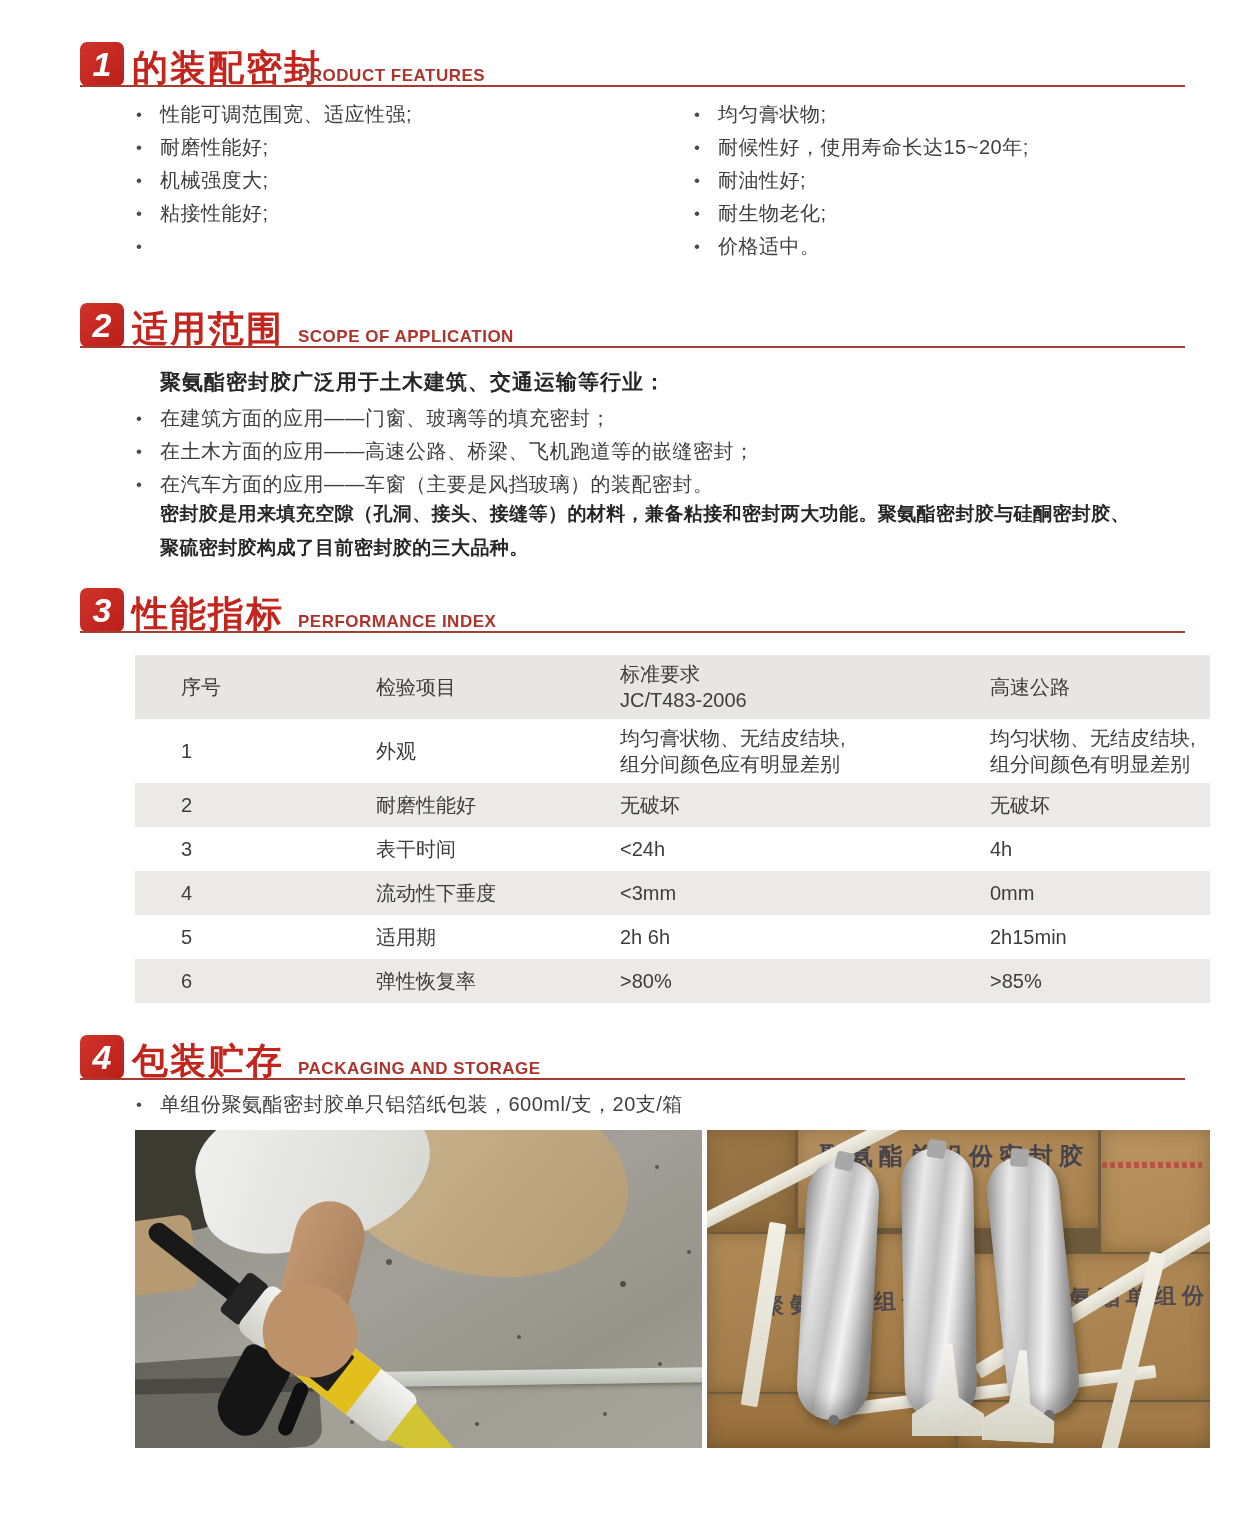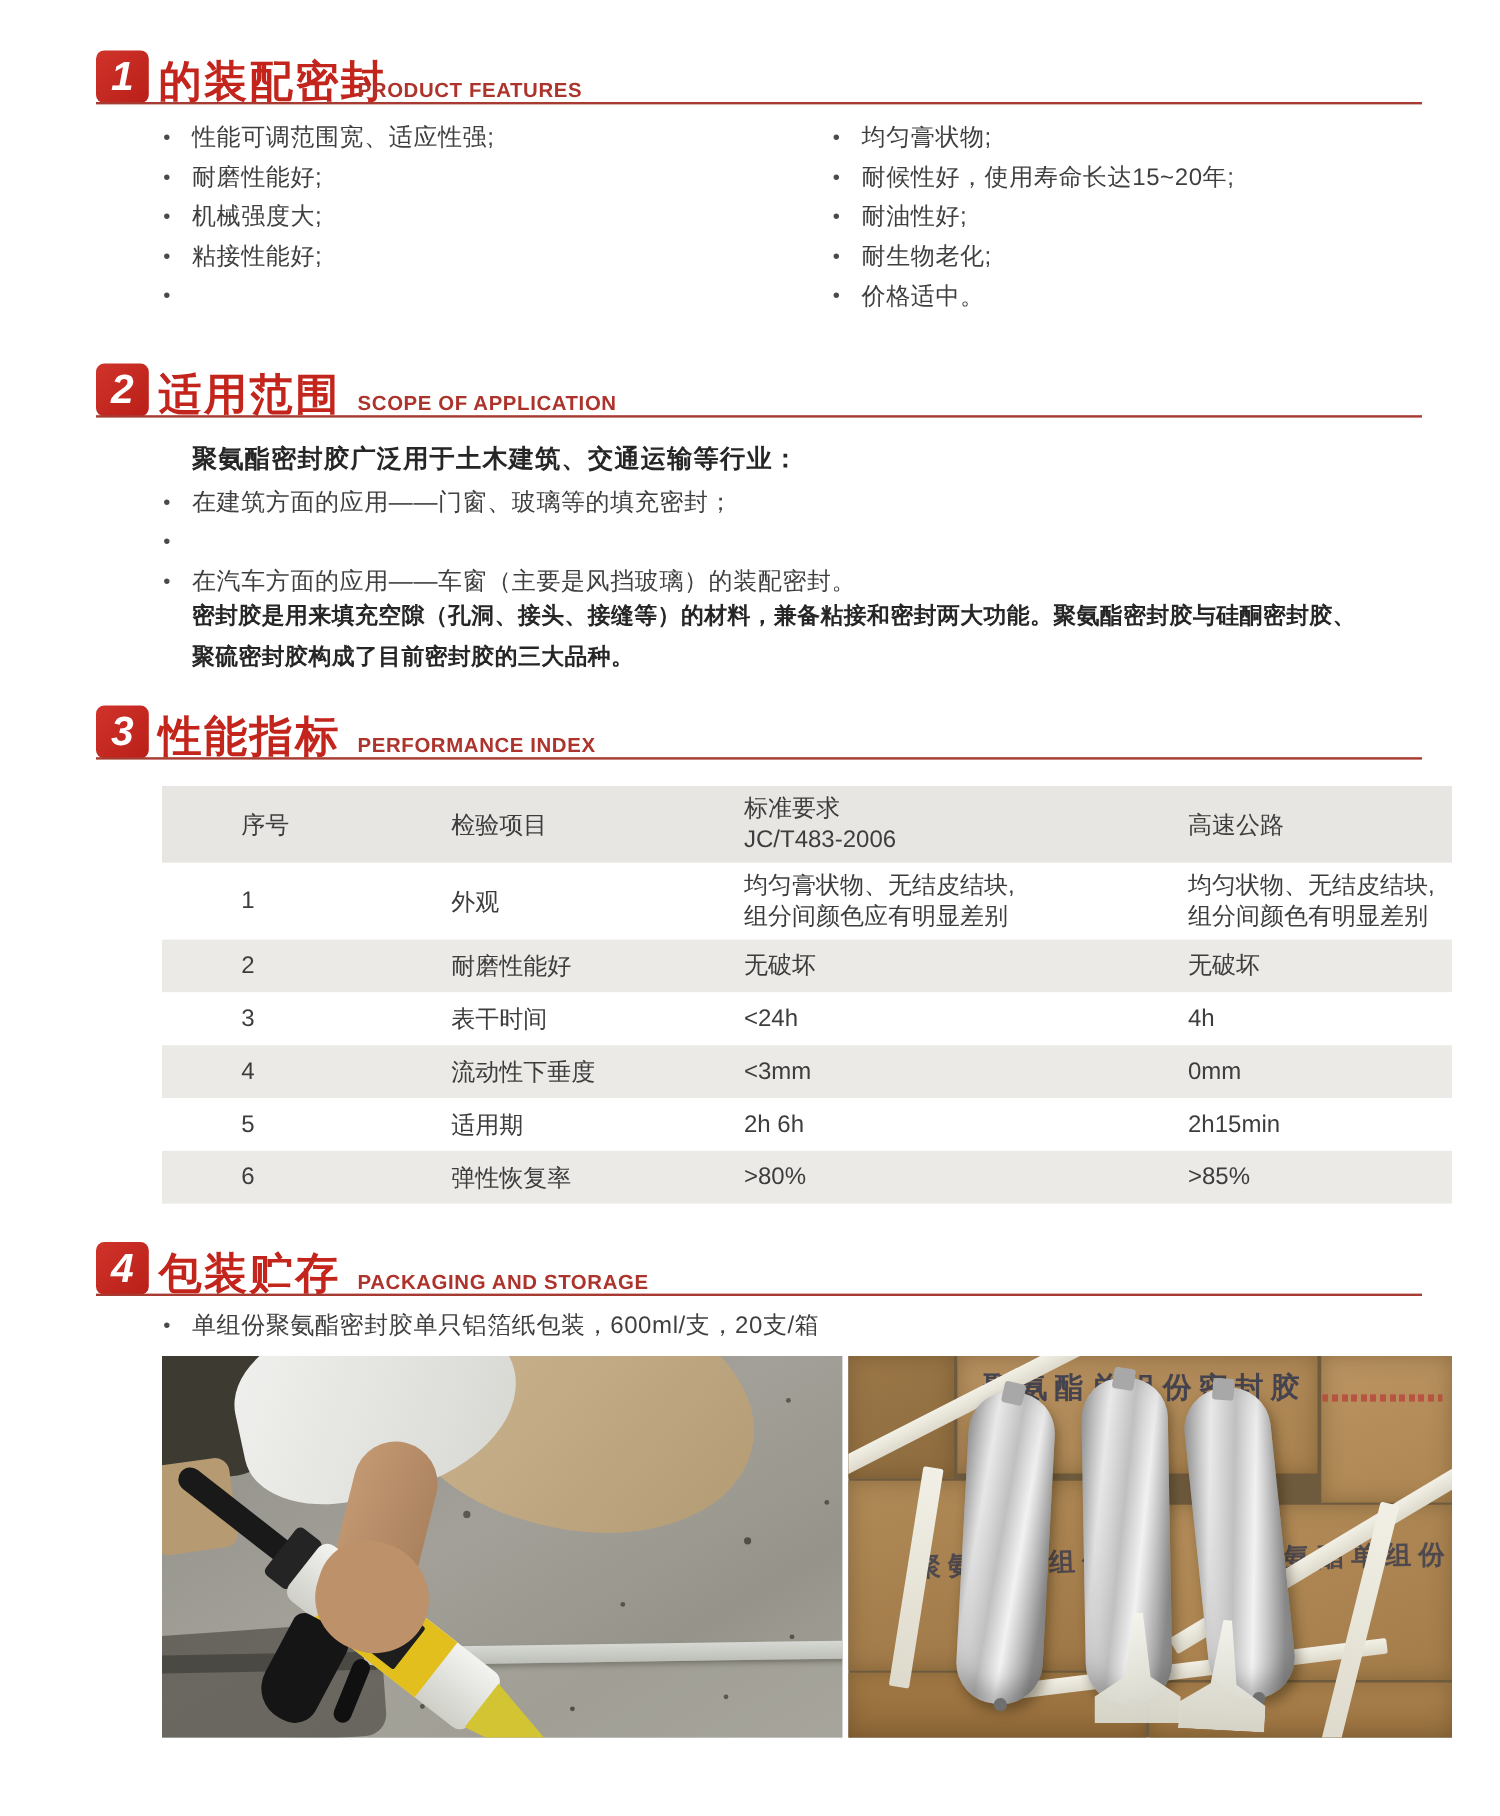--- a/index.html
+++ b/index.html
@@ -27,21 +27,21 @@
   .note-line { font-size:19px; font-weight:bold; color:#262626; letter-spacing:0.4px; line-height:34px; white-space:nowrap; }
 
   
   .ptable { position:absolute; left:135px; top:655px; width:1075px; font-size:20px; color:#3d3d3d; }
   .t-row, .t-head { display:grid; grid-template-columns:175px 245px 355px 300px; align-items:center; }
   .t-head { min-height:58px; background:#e8e6e3; }
   .t-body .t-row { min-height:44px; background:#ffffff; }
   .t-body .t-row:first-of-type { min-height:63px; }
   .t-body .t-row:nth-of-type(even) { background:#eceae7; }
   .t-cell { padding:6px 10px 6px 0; }
-  .c1 { padding-left:66px; }
+  .c1 { padding-left:46px; }
   .c2 { padding-left:66px; }
   .c3 { padding-left:65px; }
   .c4 { padding-left:80px; }
   .pre { white-space:pre-line; line-height:26px; font-size:20px; }
   .h3sub { line-height:26px; }
 
   
   .s4-list { left:136px; top:1088px; }
 
   
@@ -187,20 +187,21 @@
 
   <ul class="blist s2-list">
 
       <li class="f-item">
         <span class="dot">•</span>
         <span>在建筑方面的应用——门窗、玻璃等的填充密封；</span>
       </li>
 
       <li class="f-item">
         <span class="dot">•</span>
+        <span>在土木方面的应用——高速公路、桥梁、飞机跑道等的嵌缝密封；</span>
       </li>
 
       <li class="f-item">
         <span class="dot">•</span>
         <span>在汽车方面的应用——车窗（主要是风挡玻璃）的装配密封。</span>
       </li>
     </ul>
 
   <div class="note-wrap">
 

